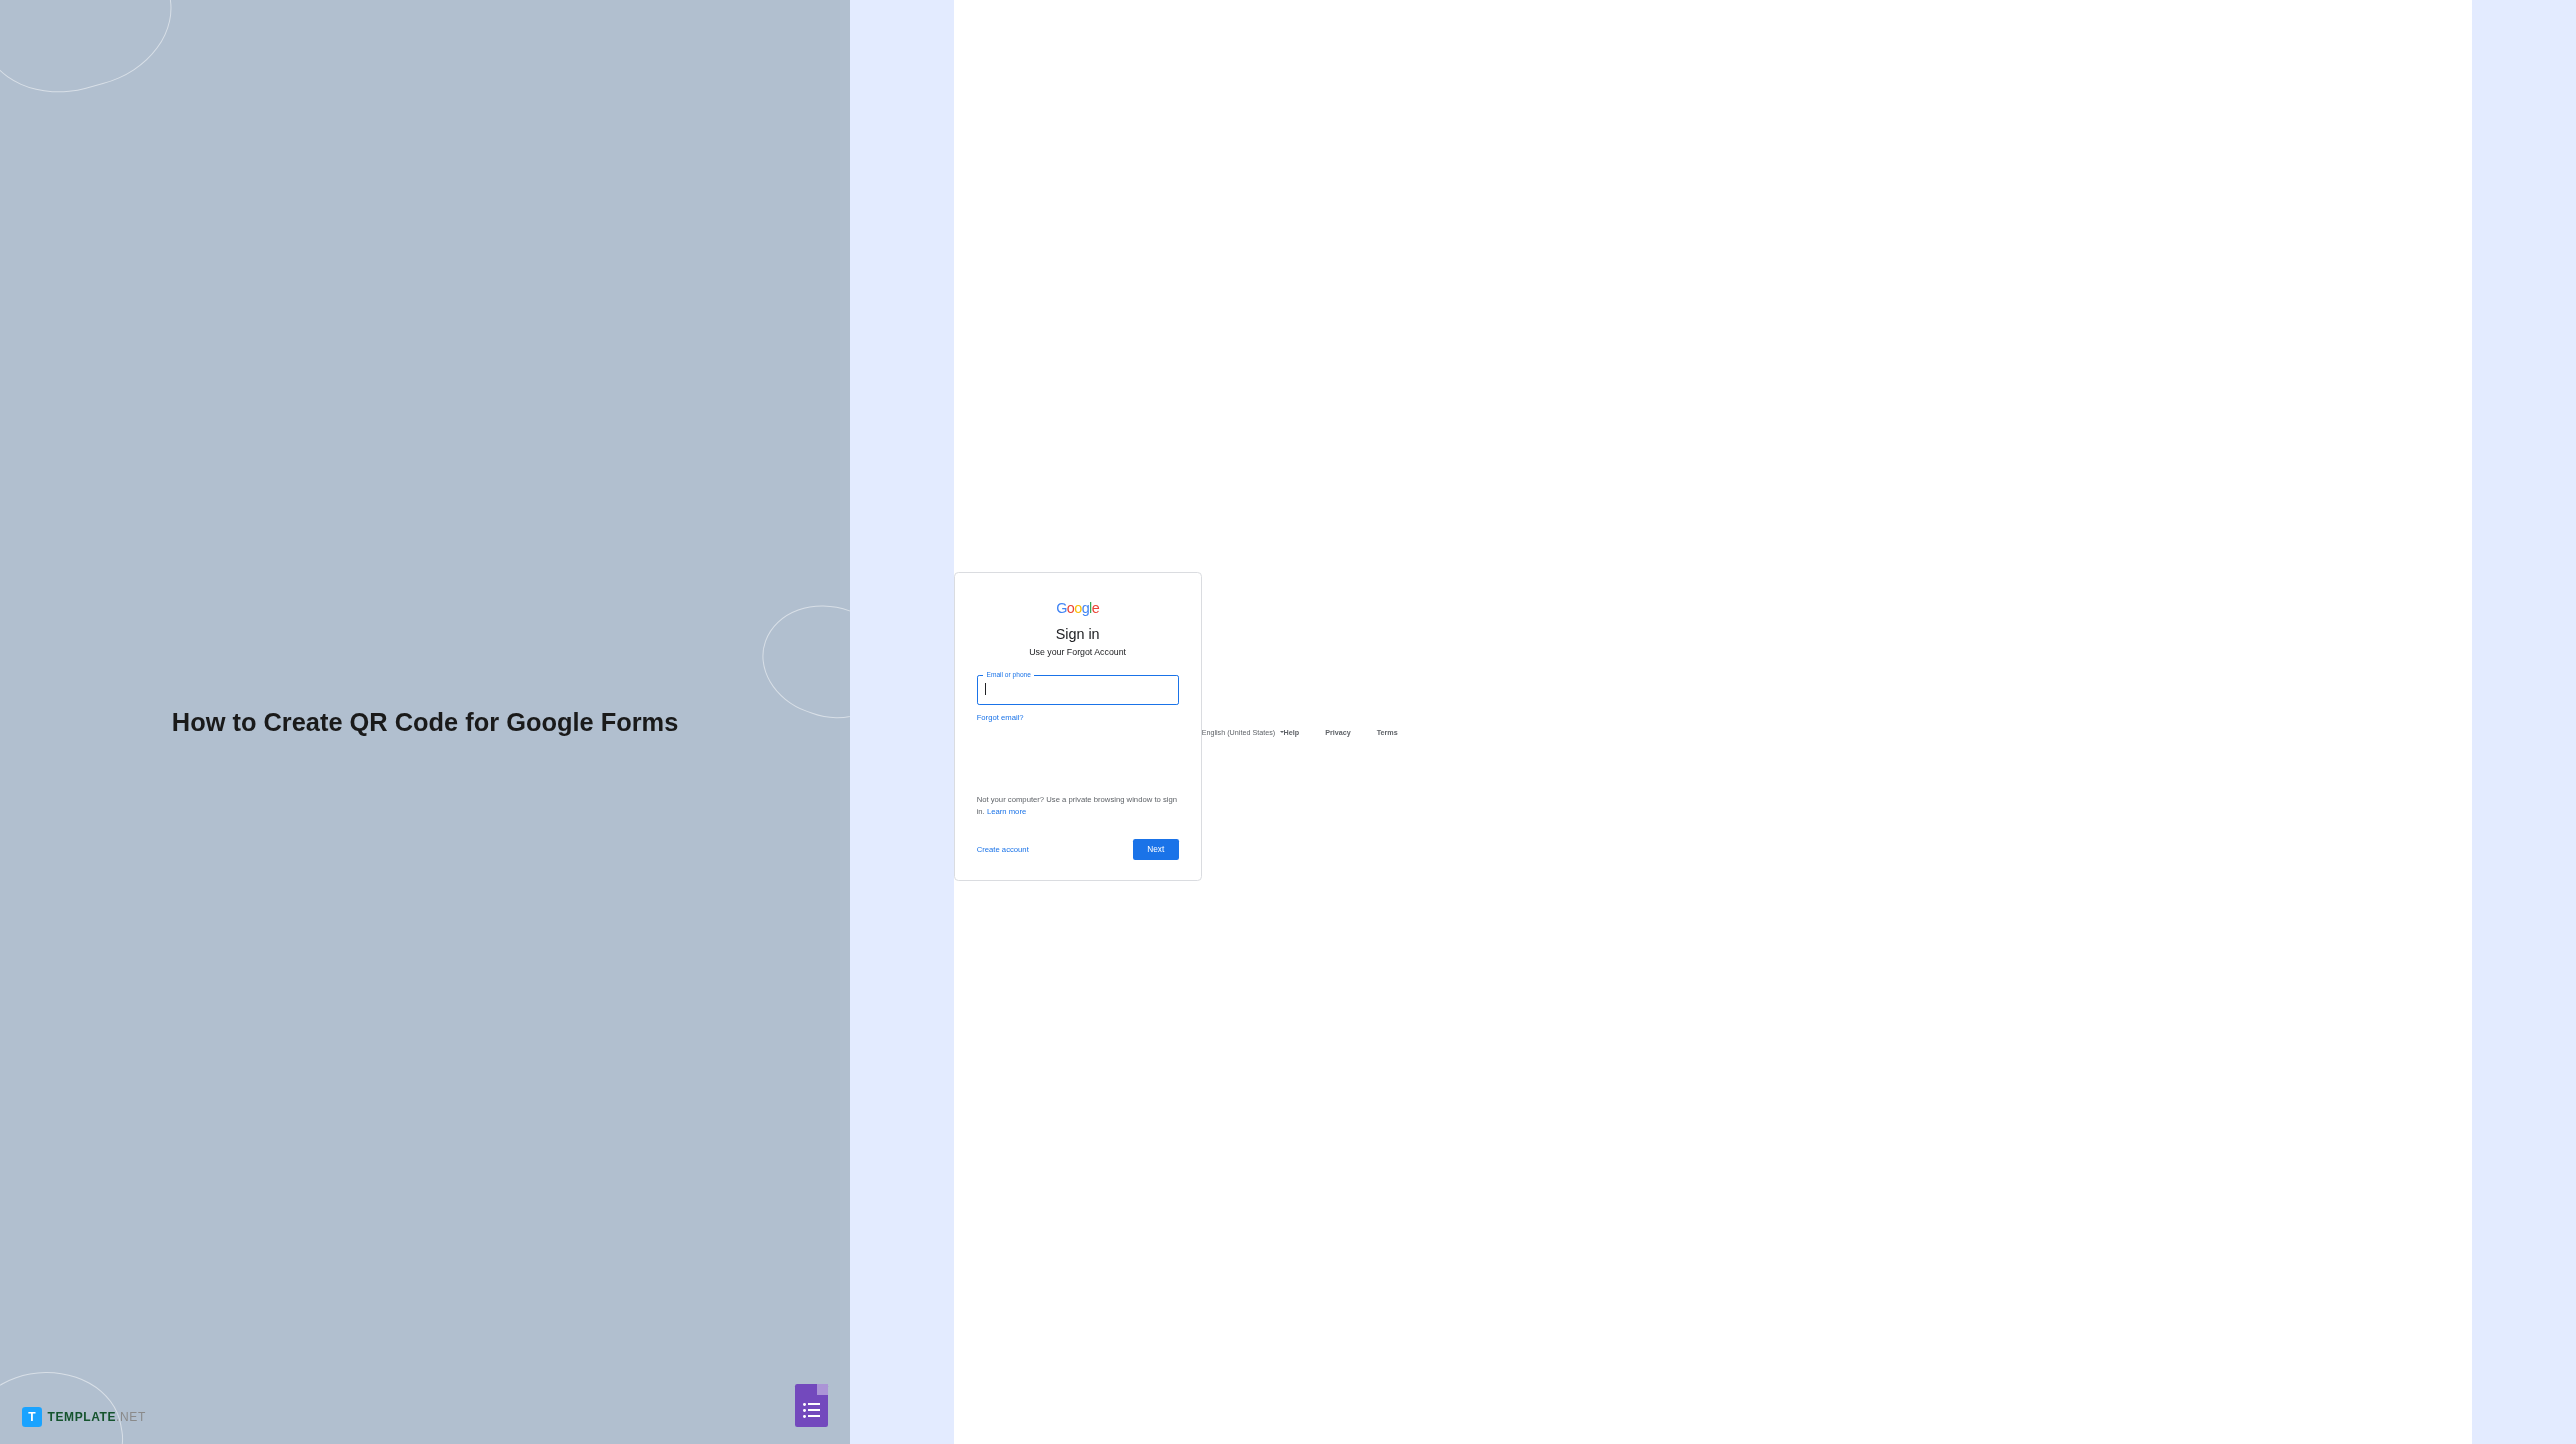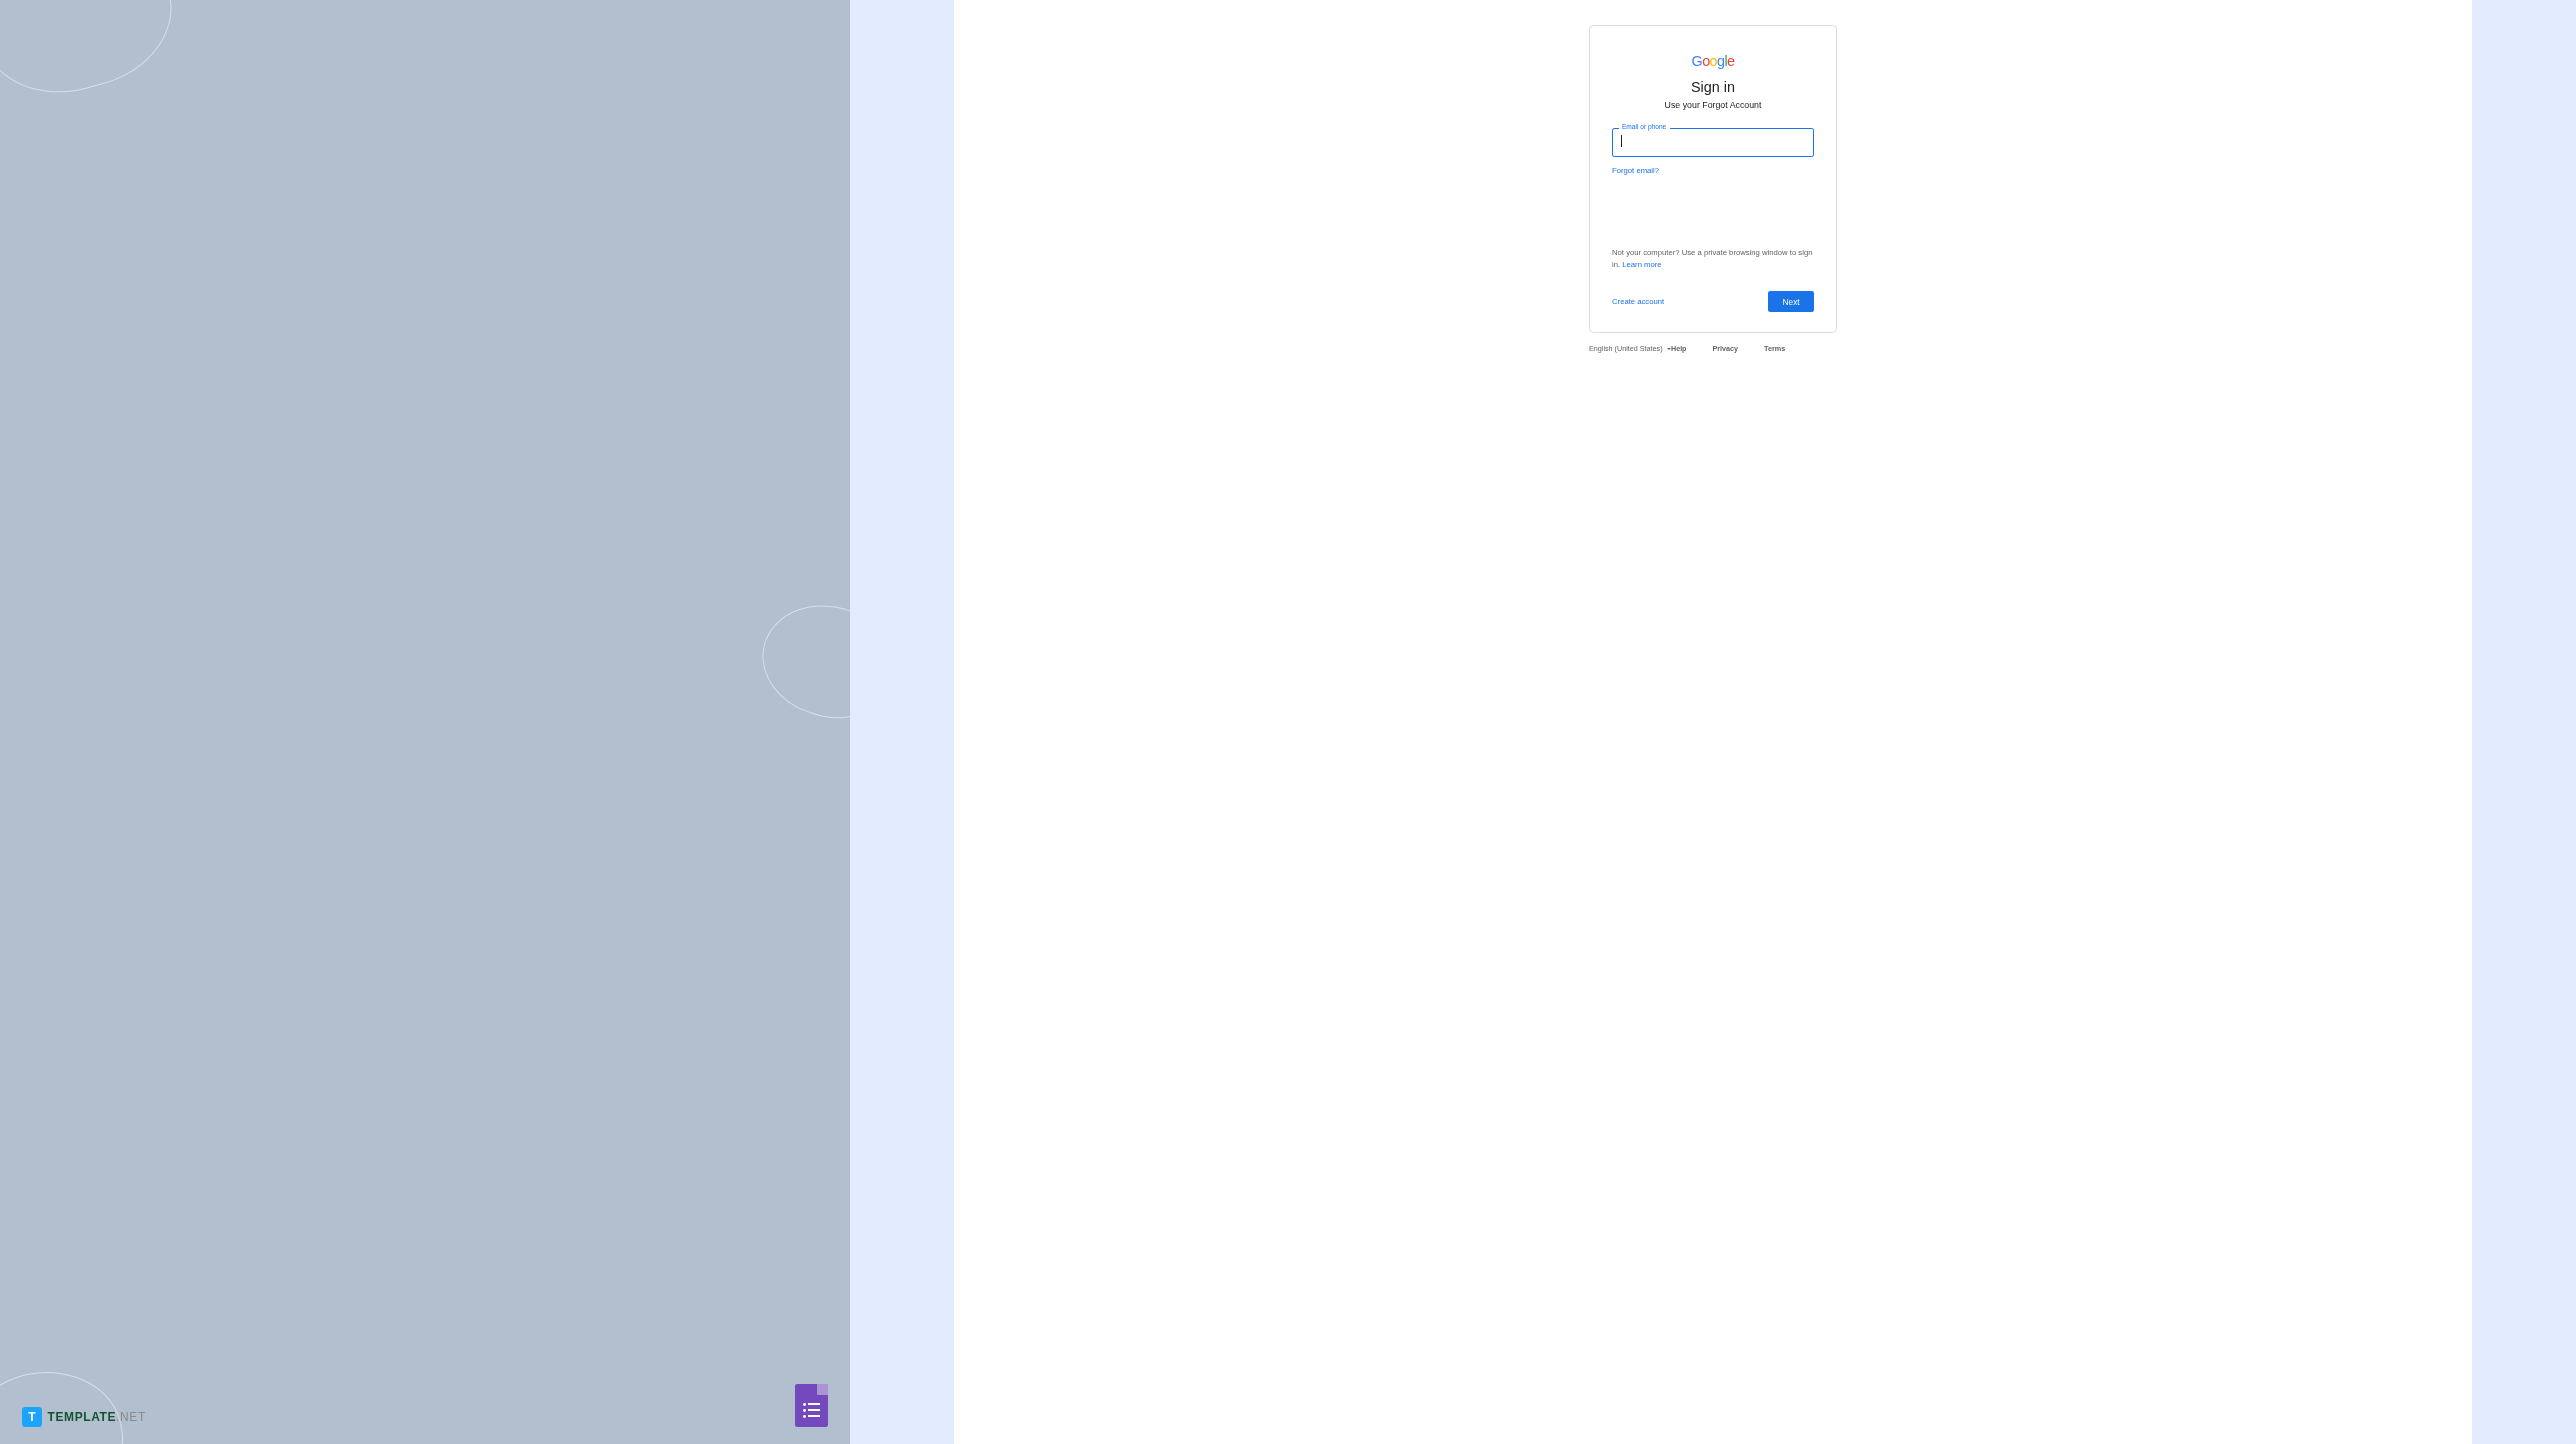--- a/index.html
+++ b/index.html
@@ -144,23 +144,23 @@
       display: flex;
       align-items: flex-start;
       justify-content: center;
       padding: 0;
     }
     .white-area {
       background: #fff;
       width: 88%;
       height: 100%;
       display: flex;
-      flex-direction: column;
-      align-items: center;
-      padding-top: 25px;
+      flex-direction: row;
+      align-items: center;
+      padding-top: 9px;
     }
     .signin-card {
       border: 0.6px solid #dadce0;
       border-radius: 4.4px;
       width: 248px;
       padding: 26.5px 22px 20px;
     }
     .google-logo {
       text-align: center;
       font-size: 14.4px;
@@ -281,20 +281,21 @@
       border-top: 2.8px solid #5f6368;
     }
   </style>
 </head>
 <body>
 
 <div class="left-panel">
   <div class="shape shape-1"></div>
   <div class="shape shape-2"></div>
   <div class="shape shape-3"></div>
+  <div class="title-text">How to Create QR Code for Google Forms</div>
   <div class="brand-row">
     <div class="brand-logo">
       <div class="brand-icon">T</div>
       <div class="brand-text">
         <span class="brand-bold">TEMPLATE</span><span class="brand-grey">.NET</span>
       </div>
     </div>
     <div class="forms-icon">
       <div class="forms-lines">
         <div class="forms-line">

